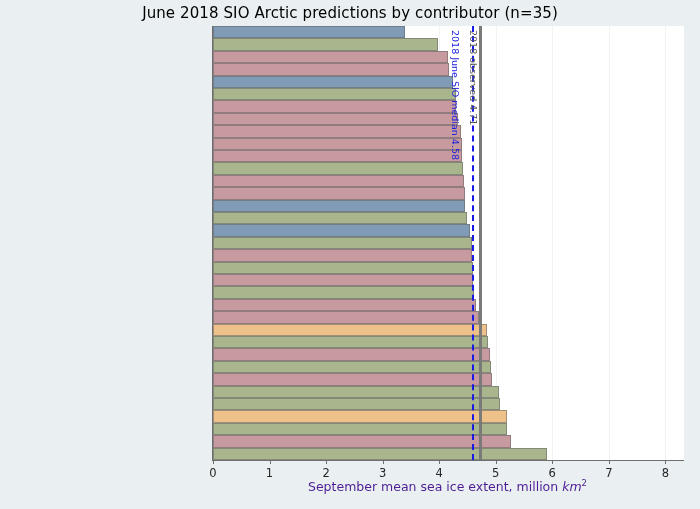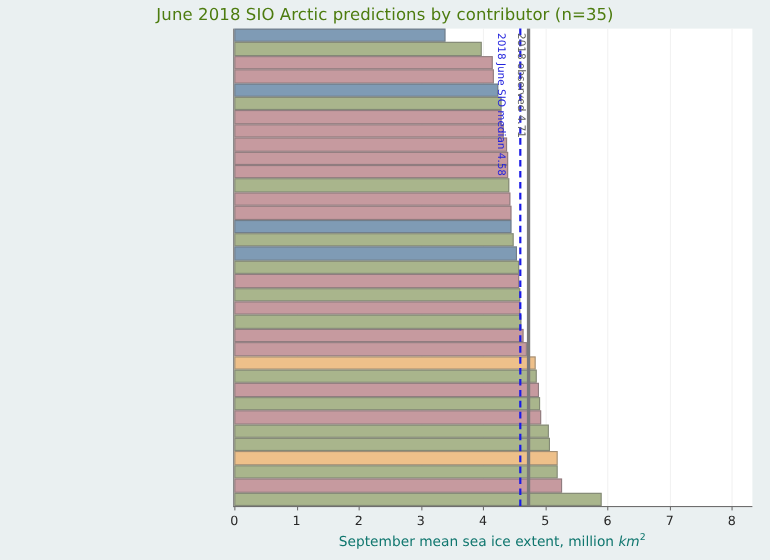--- a/index.html
+++ b/index.html
@@ -19,21 +19,21 @@
     height: 509px;
     background: #eaf0f1;
   }
   #chart-title {
     position: absolute;
     left: 0;
     top: 4px;
     width: 700px;
     text-align: center;
     font-size: 15px;
-    color: #4d7c0f;
+    color: #000000;
     letter-spacing: 0.1px;
   }
   
   #plot-area {
     position: absolute;
     left: 212px;
     top: 26px;
     width: 471px;
     height: 434px;
     background: #ffffff;
@@ -104,22 +104,21 @@
     width: 30px;
     margin-left: -15px;
   }
   #xaxis-label {
     position: absolute;
     left: 212px;
     width: 471px;
     top: 478px;
     text-align: center;
     font-size: 12.5px;
-    color: #0f766e;
-    margin-top: 6px;
+    color: #4c1d95;
   }
   #xaxis-label .unit {
     font-style: italic;
   }
   #xaxis-label .sup {
     font-size: 8.5px;
     vertical-align: super;
     font-style: normal;
   }
   #legend {

